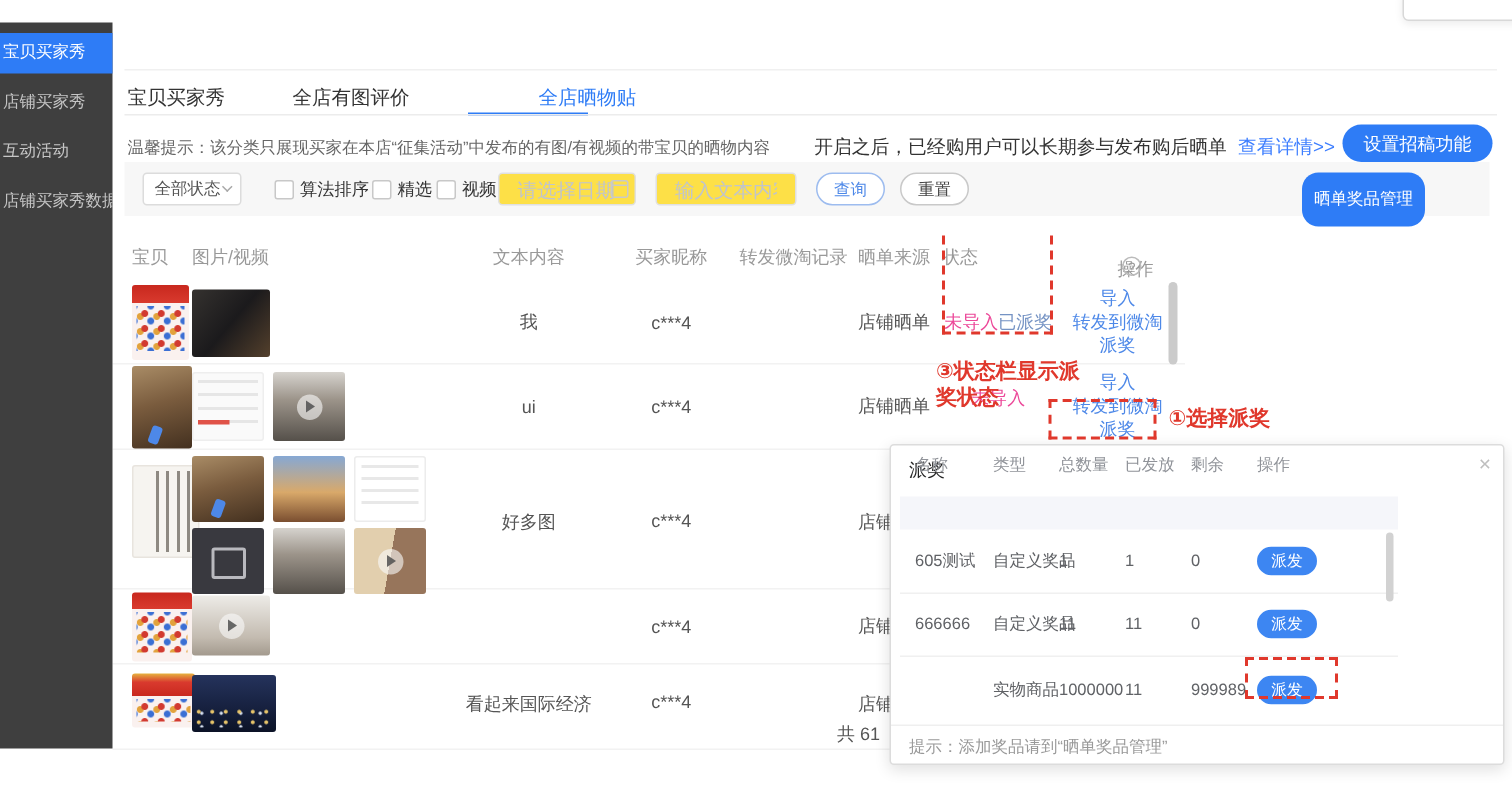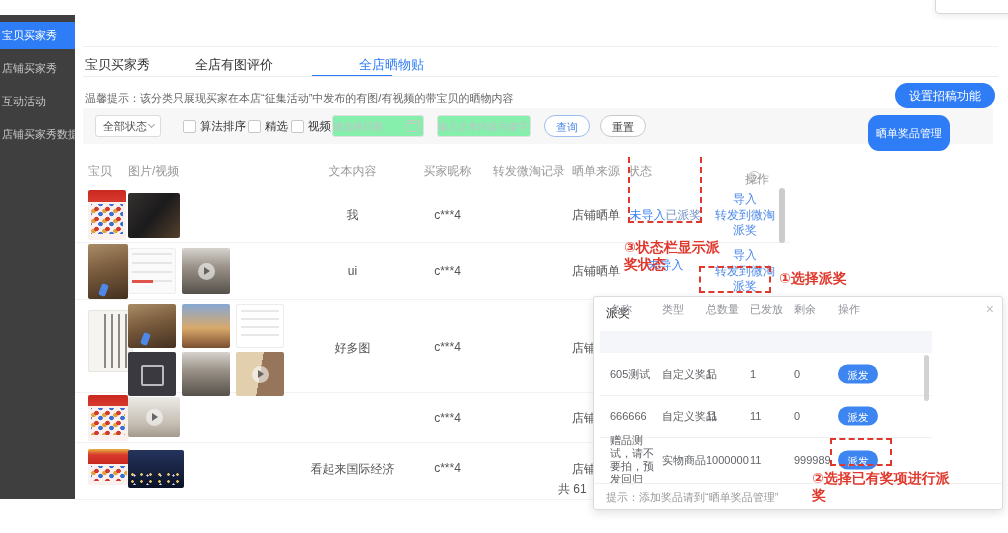--- a/index.html
+++ b/index.html
@@ -31,41 +31,41 @@
   .tipright a{color:#3D7EFF;text-decoration:none;cursor:pointer;margin-left:4px;}
   .btn-blue{background:#2E7CF6;color:#fff;border:none;border-radius:13px;text-align:center;cursor:pointer;}
   .btn-setup{position:absolute;left:895px;top:83px;width:100px;height:25px;font-size:12px;line-height:25px;}
 
   
   .filterbar{position:absolute;left:83px;top:108px;width:910px;height:36px;background:#F7F7F7;z-index:1;}
   .select{position:absolute;left:12px;top:7px;width:66px;height:22px;background:#fff;border:1px solid #DCDCDC;border-radius:3px;font-size:11px;color:#555;line-height:20px;padding:0 16px 0 7px;cursor:pointer;white-space:nowrap;}
   .caret{position:absolute;right:6px;top:6px;width:5px;height:5px;border:solid #A8A8A8;border-width:0 1px 1px 0;transform:rotate(45deg);}
   .cbwrap{position:absolute;top:11px;display:flex;align-items:center;gap:4px;font-size:11.5px;color:#333;cursor:pointer;white-space:nowrap;}
   .cb{width:13px;height:13px;background:#fff;border:1px solid #C8C8C8;border-radius:2px;flex:none;}
-  .tinput{position:absolute;top:7px;height:22px;background:#86efac;border:1px solid #E0E0E0;border-radius:3px;font-size:10px;color:#555;padding:0 0;font-family:inherit;}
+  .tinput{position:absolute;top:7px;height:22px;background:#fde047;border:1px solid #E0E0E0;border-radius:3px;font-size:13px;color:#555;padding:0 12px;font-family:inherit;}
   .tinput::placeholder{color:#C0C4CC;}
   .cal{position:absolute;top:12px;width:12px;height:12px;border:1px solid #C9C9C9;border-radius:2px;cursor:pointer;}
   .cal::before{content:"";position:absolute;top:2px;left:0;right:0;height:1px;background:#C9C9C9;}
   .pill{position:absolute;top:7px;height:22px;border-radius:11px;font-size:11px;text-align:center;line-height:20px;cursor:pointer;background:#fff;}
   .pill.search{border:1px solid #9DBCEF;color:#4D88E8;}
   .pill.reset{border:1px solid #C9C9C9;color:#444;}
   .btn-prize{position:absolute;left:785px;top:7px;width:82px;height:36px;font-size:11px;line-height:22px;border-radius:11px;}
 
   
   .thead{position:absolute;left:75px;top:155px;width:715px;height:30px;color:#999;z-index:1;}
   .thead span{position:absolute;top:8px;white-space:nowrap;}
   .trow{position:absolute;left:75px;width:715px;border-bottom:1px solid #F2F2F2;z-index:1;}
   .cell{position:absolute;top:50%;transform:translateY(-50%);white-space:nowrap;color:#555;}
   .c-text{left:235px;width:85px;text-align:center;}
   .c-buyer{left:340px;width:65px;text-align:center;}
   .c-source{left:497px;width:70px;}
   .c-status{left:553px;width:75px;text-align:center;}
   .c-ops{left:628px;width:84px;text-align:center;}
   .ops div{line-height:15.5px;color:#4D88E8;cursor:pointer;}
-  .st-gray{color:#3b82f6;}
+  .st-gray{color:#ec4899;}
   .st-blue{color:#7593C4;}
   .qmark{display:inline-block;width:13px;height:13px;border:1px solid #BBB;border-radius:50%;color:#999;font-size:9px;line-height:12px;text-align:center;vertical-align:1px;margin-left:3px;cursor:pointer;}
 
   .thumb{position:absolute;border-radius:2px;overflow:hidden;cursor:pointer;}
   .img-redpromo{background:linear-gradient(180deg,#C8281E 0%,#D93A2E 24%,#FAF1EF 24%);}
   .img-redpromo::after,.img-redpromo2::after{content:"";position:absolute;left:3px;right:3px;top:28%;bottom:12%;background-image:radial-gradient(circle,#D23A30 2px,transparent 2.6px),radial-gradient(circle,#3B6FD4 2px,transparent 2.6px),radial-gradient(circle,#E2A23C 2px,transparent 2.6px);background-size:11px 10px,11px 10px,11px 10px;background-position:0 0,4px 5px,8px 2px;}
   .img-redpromo2{background:linear-gradient(180deg,#E6B23F 0%,#D93A2E 16%,#C8281E 42%,#FAF1EF 42%);}
   .img-redpromo2::after{top:46%;}
   .img-brown{background:linear-gradient(165deg,#A98C66 0%,#7A5C3E 45%,#43301F 100%);}
   .img-brown::after{content:"";position:absolute;left:30%;bottom:6%;width:7px;height:12px;background:#4D88E8;border-radius:2px;transform:rotate(20deg);}
@@ -126,20 +126,24 @@
 
   <div class="hline" style="left:83px;top:46px;width:915px;"></div>
 
   <div class="tab" style="left:85px;">宝贝买家秀</div>
   <div class="tab" style="left:195px;">全店有图评价</div>
   <div class="tab active" style="left:318px;">全店晒物贴</div>
   <div class="tab-underline" style="left:312px;width:80px;"></div>
   <div class="hline" style="left:83px;top:76px;width:915px;background:#ECECEC;"></div>
 
   <div class="tipleft">温馨提示：该分类只展现买家在本店“征集活动”中发布的有图/有视频的带宝贝的晒物内容</div>
+  <div class="tipright">
+    <span>开启之后，已经购用户可以长期参与发布购后晒单</span>
+    <a>查看详情&gt;&gt;</a>
+  </div>
   <button class="btn-blue btn-setup">设置招稿功能</button>
 
   <div class="filterbar">
     <div class="select">
       <span>全部状态</span>
       <span class="caret"></span>
     </div>
     <label class="cbwrap" style="left:100px;">
       <span class="cb"></span>
       <span>算法排序</span>
@@ -269,29 +273,27 @@
     <div class="m-row" style="top:98px;height:42px;">
       <span class="m-cell" style="left:10px;">666666</span>
       <span class="m-cell" style="left:62px;">自定义奖品</span>
       <span class="m-cell" style="left:106px;">11</span>
       <span class="m-cell" style="left:150px;">11</span>
       <span class="m-cell" style="left:194px;">0</span>
       <button class="mbtn">派发</button>
     </div>
     <div class="m-sep" style="top:140px;"></div>
     <div class="m-row" style="top:140px;height:46px;">
-      <span class="m-cell m-name">赠品测试，请不要拍，预发回归</span>
       <span class="m-cell" style="left:62px;">实物商品</span>
       <span class="m-cell" style="left:106px;">1000000</span>
       <span class="m-cell" style="left:150px;">11</span>
       <span class="m-cell" style="left:194px;">999989</span>
       <button class="mbtn">派发</button>
     </div>
 
     <div class="m-scroll"></div>
     <div class="m-footline"></div>
     <div class="m-tip">提示：添加奖品请到“晒单奖品管理”</div>
   </div>
 
   <div class="dash" style="left:830px;top:438px;width:62px;height:28px;z-index:8;"></div>
-  <div class="ann" style="left:812px;top:470px;width:140px;">②选择已有奖项进行派奖</div>
 
 </div>
 
 </body></html>

